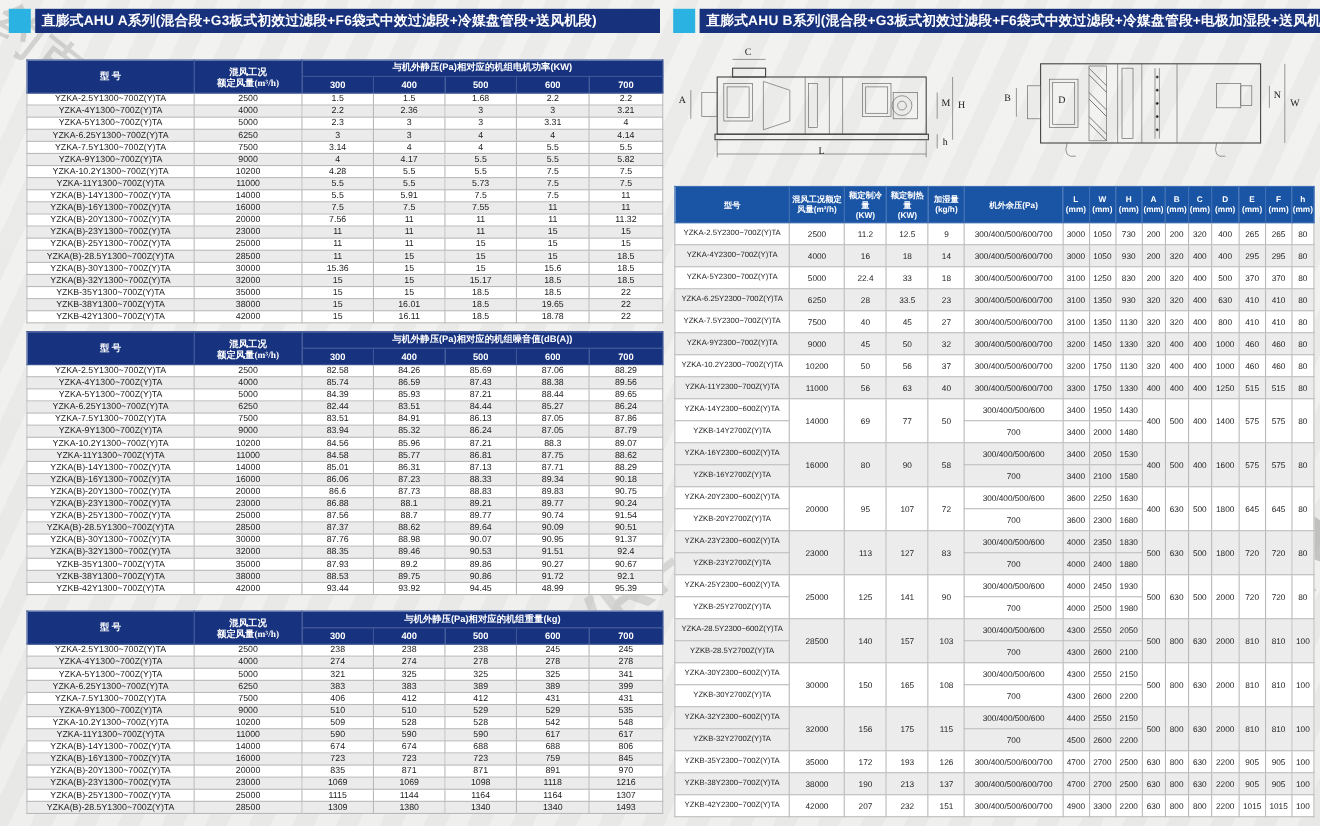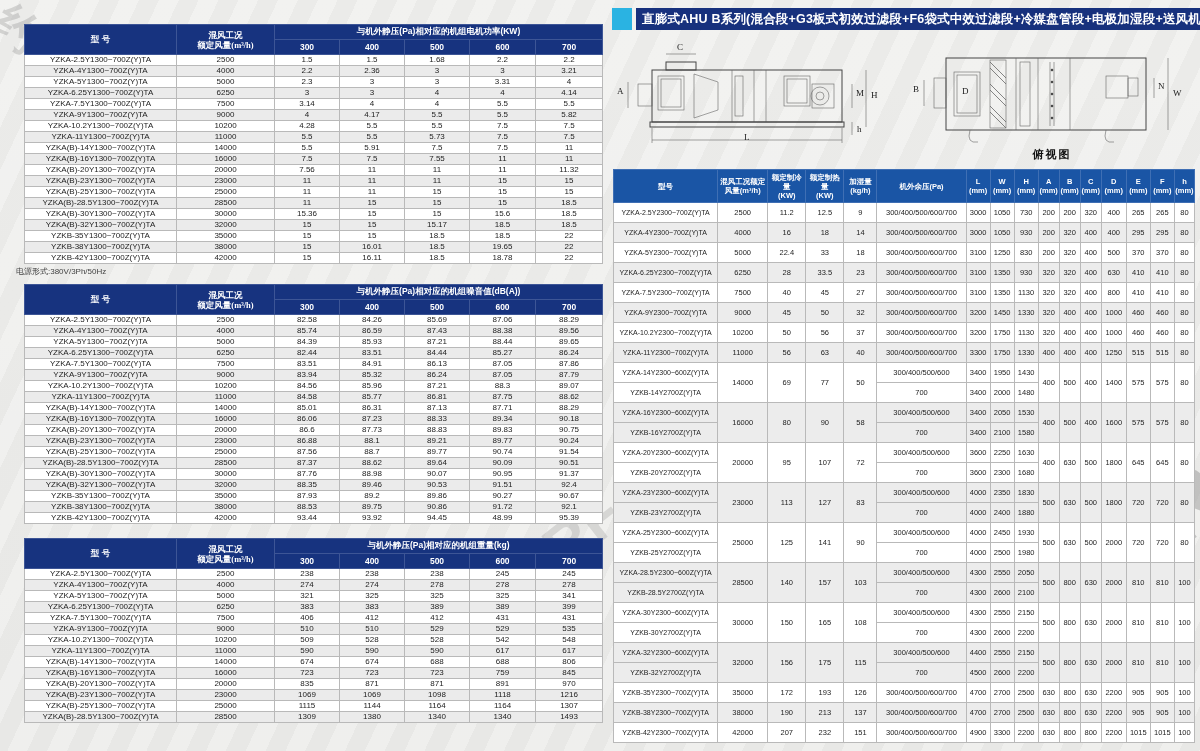--- a/index.html
+++ b/index.html
@@ -79,20 +79,24 @@
 <div class="page">
   <div class="backdrop"></div>
 
   <span class="wm wm-tl">约克VRF</span>
   <span class="wm wm-br">约克VRF</span>
   <span class="wm wm-mr">约克VRF</span>
   <span class="wm wm-cl">东方建筑</span>
   <span class="wm wm-cr">东方建筑</span>
 
   <section class="panel panel-left">
+    <div class="title-row">
+      <span class="accent-sq"></span>
+      <div class="title-bar">直膨式AHU A系列(混合段+G3板式初效过滤段+F6袋式中效过滤段+冷媒盘管段+送风机段)</div>
+    </div>
 
     <table class="left-spec t1" id="left-table-0">
       <colgroup>
           <col style="width:152px">
           <col style="width:98px">
           <col style="width:65px">
           <col style="width:65px">
           <col style="width:65px">
           <col style="width:66px">
           <col style="width:67px">
@@ -281,21 +285,20 @@
             <td>YZKB-42Y1300~700Z(Y)TA</td>
             <td>42000</td>
             <td>15</td>
             <td>16.11</td>
             <td>18.5</td>
             <td>18.78</td>
             <td>22</td>
           </tr>
         </tbody>
       </table>
-    <div class="power-note">电源形式:380V/3Ph/50Hz</div>
 
     <table class="left-spec t2" id="left-table-1">
       <colgroup>
           <col style="width:152px">
           <col style="width:98px">
           <col style="width:65px">
           <col style="width:65px">
           <col style="width:65px">
           <col style="width:66px">
           <col style="width:67px">
@@ -728,21 +731,20 @@
           <path class="tech-thin" d="M196 90 q-4 14 8 12"></path>
 
           <line class="tech-thin" x1="14" y1="40" x2="14" y2="66"></line>
           <line class="tech-thin" x1="244" y1="38" x2="244" y2="58"></line>
           <line class="tech-thin" x1="258" y1="18" x2="258" y2="90"></line>
         </svg>
         <span class="dim-label" style="top:44px;left:3px">B</span>
         <span class="dim-label" style="top:46px;left:52px">D</span>
         <span class="dim-label" style="top:41px;left:248px">N</span>
         <span class="dim-label" style="top:48px;left:263px">W</span>
-        <div class="caption">俯视图</div>
       </div>
     </div>
 
     <table class="right-spec" id="right-table">
       <colgroup>
         <col style="width:104px">
           <col style="width:50px">
           <col style="width:38px">
           <col style="width:38px">
         <col style="width:33px">

